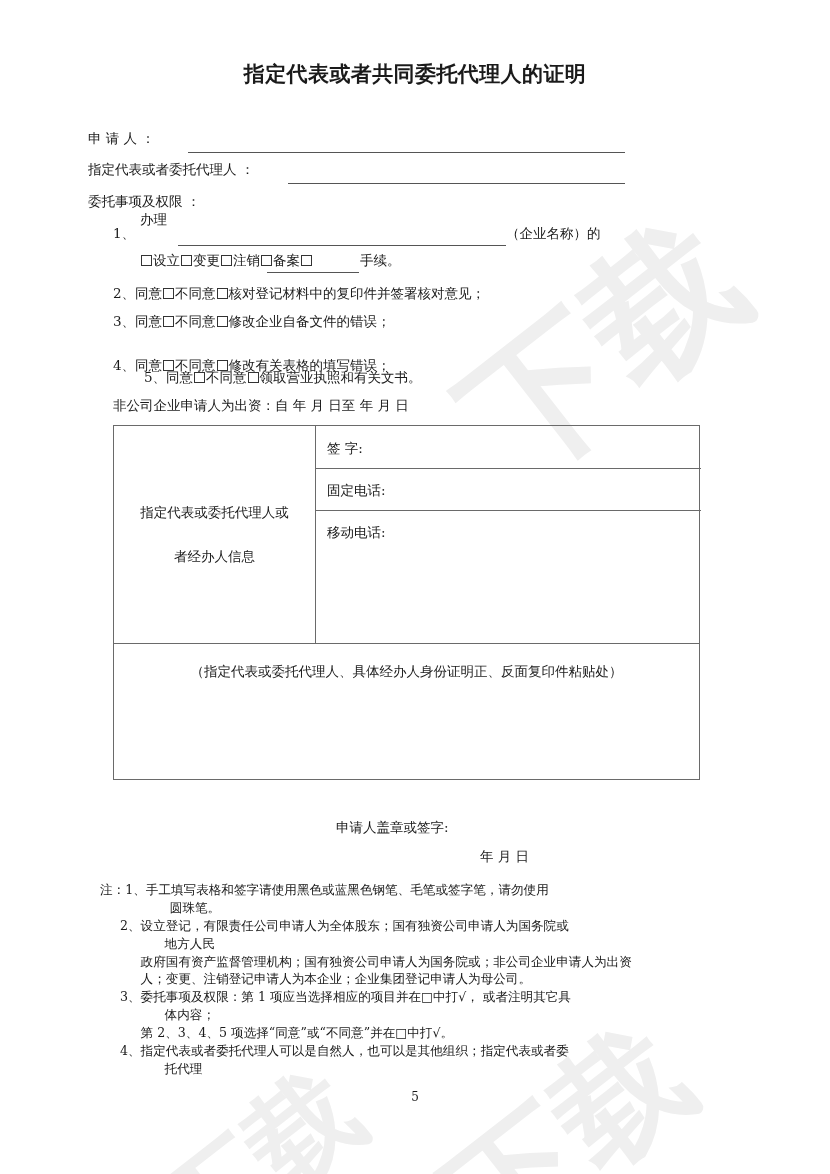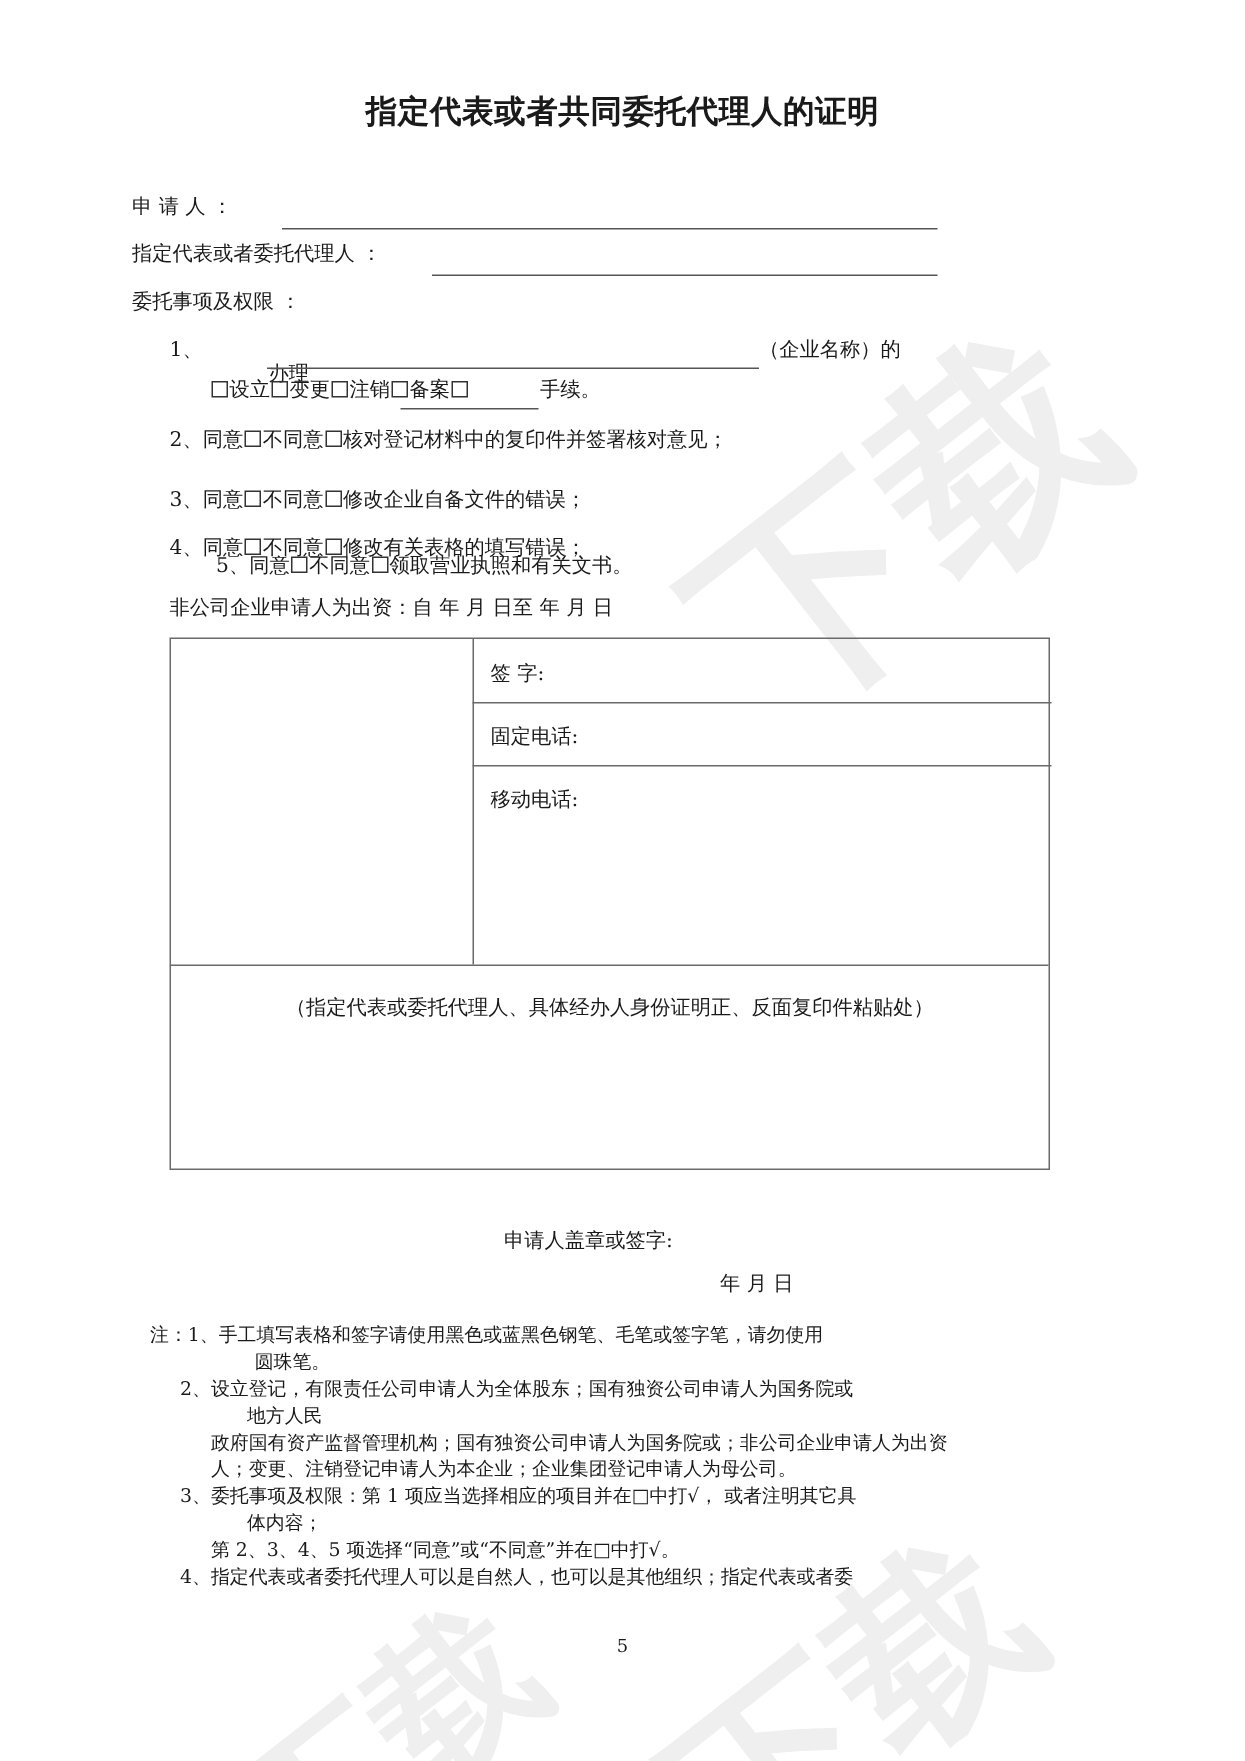--- a/index.html
+++ b/index.html
@@ -83,51 +83,55 @@
 
   <div class="t" style="left:88px; top:129px;">申 请 人 ：</div>
   <div class="ul" style="left:188px; top:152px; width:437px;"></div>
 
   <div class="t" style="left:88px; top:160px;">指定代表或者委托代理人 ：</div>
   <div class="ul" style="left:288px; top:183px; width:337px;"></div>
 
   <div class="t" style="left:88px; top:192px;">委托事项及权限 ：</div>
 
   <div class="t" style="left:113px; top:224px;">1、</div>
-  <div class="t" style="left:140px; top:240px;margin-left:39px;">办理</div>
+  <div class="t" style="left:140px; top:210px;">办理</div>
   <div class="ul" style="left:178px; top:245px; width:328px;"></div>
   <div class="t" style="left:506px; top:224px;">（企业名称）的</div>
 
   <div class="t" style="left:140px; top:251px;">
     <span class="cb"></span><span>设立</span><span class="cb"></span><span>变更</span><span class="cb"></span><span>注销</span><span class="cb"></span><span>备案</span><span class="cb"></span>
   </div>
   <div class="ul" style="left:267px; top:272px; width:92px;"></div>
   <div class="t" style="left:360px; top:251px;">手续。</div>
 
   <div class="t" style="left:113px; top:284px;">
     <span>2、</span><span>同意</span><span class="cb"></span><span>不同意</span><span class="cb"></span><span>核对登记材料中的复印件并签署核对意见；</span>
   </div>
 
-  <div class="t" style="left:113px; top:312px;margin-top:12px;">
+  <div class="t" style="left:113px; top:312px;">
     <span>3、</span><span>同意</span><span class="cb"></span><span>不同意</span><span class="cb"></span><span>修改企业自备文件的错误；</span>
   </div>
 
   <div class="t" style="left:113px; top:356px;">
     <span>4、</span><span>同意</span><span class="cb"></span><span>不同意</span><span class="cb"></span><span>修改有关表格的填写错误；</span>
   </div>
 
   <div class="t" style="left:113px; top:368px;margin-left:31px;">
     <span>5、</span><span>同意</span><span class="cb"></span><span>不同意</span><span class="cb"></span><span>领取营业执照和有关文书。</span>
   </div>
 
   <div class="t" style="left:113px; top:396px;">非公司企业申请人为出资：自    年    月    日至    年    月    日</div>
 
   <div class="tbl">
     <div class="vline"></div>
 
+    <div class="leftcell">
+      <span>指定代表或委托代理人或</span>
+      <span>者经办人信息</span>
+    </div>
 
     <div class="rlabel" style="top:14px;">签    字:</div>
     <div class="hrow" style="top:42px; width:386px;"></div>
 
     <div class="rlabel" style="top:56px;">固定电话:</div>
     <div class="hrow" style="top:84px; width:386px;"></div>
 
     <div class="rlabel" style="top:98px;">移动电话:</div>
 
     <div class="hfull" style="top:217px;"></div>
@@ -167,20 +171,21 @@
         <span>委托事项及权限：第 1 项应当选择相应的项目并在□中打√，  或者注明其它具</span>
         <span class="ind">体内容；</span>
         <span class="hang">第 2、3、4、5 项选择“同意”或“不同意”并在□中打√。</span>
       </span>
     </div>
 
     <div class="note" style="padding-left:20px;">
       <span class="lbl">4、</span>
       <span class="body">
         <span>指定代表或者委托代理人可以是自然人，也可以是其他组织；指定代表或者委</span>
+        <span class="ind">托代理</span>
       </span>
     </div>
 
   </div>
 
   <div class="pageno">5</div>
 
   </div>
 </div>
 

